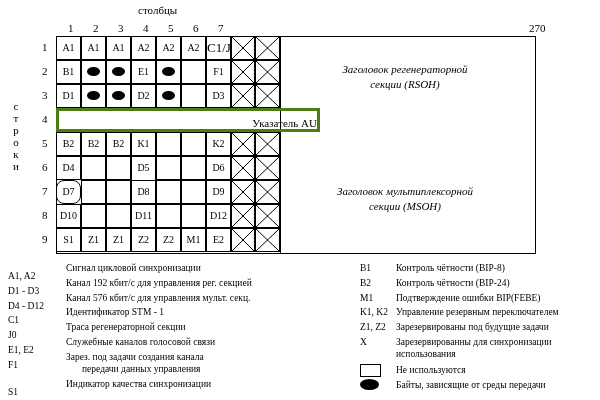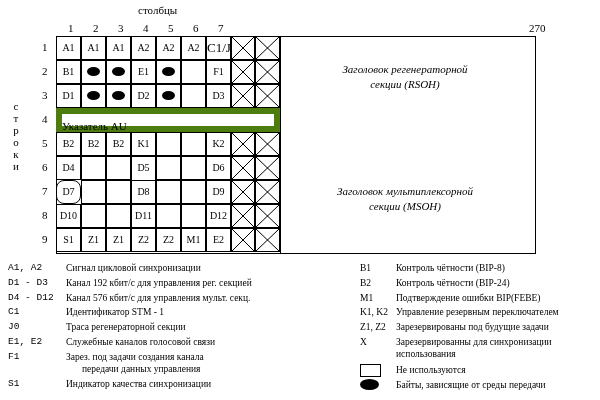--- a/index.html
+++ b/index.html
@@ -58,24 +58,24 @@
   }
   .cell.tiny{font-size:13px;line-height:22px;}
   
   .vdiv{
     position:absolute;left:280px;top:36px;
     width:0;height:218px;border-left:1.4px solid #000;
   }
   
   .au-band{
     position:absolute;left:56px;top:108px;
-    width:224px;height:24px;
+    width:264px;height:24px;
     box-sizing:border-box;
-    border:6px solid #4d7c0f;
-    font-size:11px;text-align:left;line-height:24px;
+    border:3px solid #4d7c0f;
+    font-size:11px;text-align:right;line-height:24px;
   }
 
   
   .hatch{
     position:absolute;box-sizing:border-box;border:1px solid #000;
     background:#fff;
   }
   .hatch svg{display:block;}
 
   
@@ -98,23 +98,22 @@
   
   .legend{
     position:absolute;left:8px;top:262px;width:586px;
     font-size:9.5px;line-height:12.4px;
   }
   .lg-col{position:absolute;top:0;}
   .lg-left{left:0;width:348px;}
   .lg-right{left:352px;width:240px;}
   .lg-row{position:relative;margin-bottom:2.4px;}
   .lg-key{
-    position:absolute;left:0;top:0;width:56px;
+    position:absolute;left:0;top:8px;width:56px;
     font-size:9.5px;
-    font-family:Liberation Mono, monospace;
   }
   .lg-key-r{
     position:absolute;left:0;top:0;width:34px;
     font-size:9.5px;
   }
   .lg-txt{margin-left:58px;display:block;}
   .lg-txt-r{margin-left:36px;display:block;}
   .lg-indent{margin-left:58px;display:block;}
 
   .sym-box{

